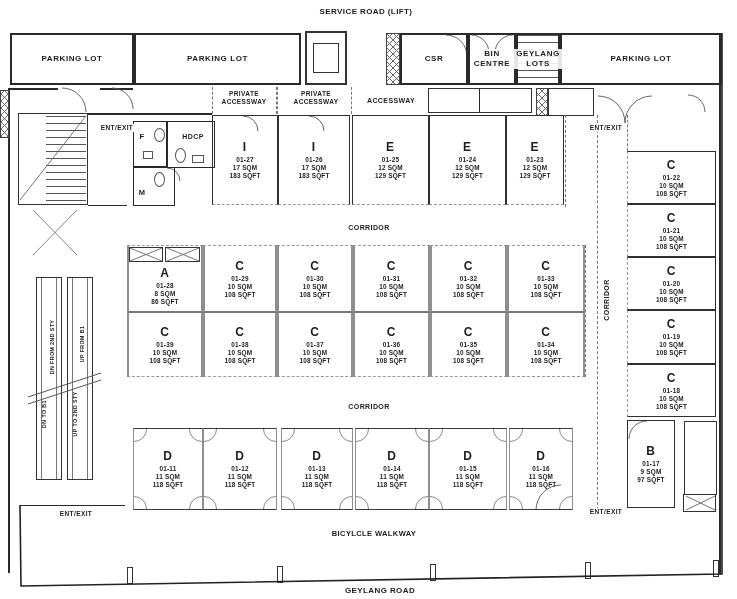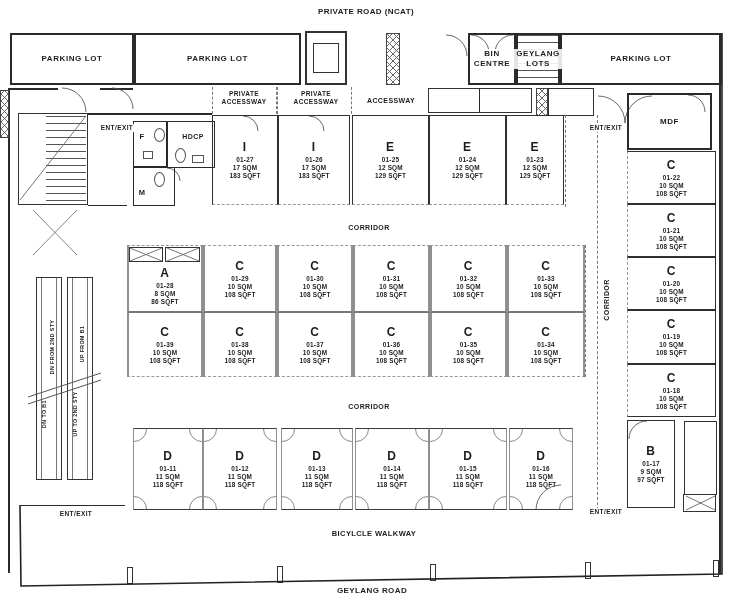--- a/index.html
+++ b/index.html
@@ -39,23 +39,23 @@
   .esc::before{content:'';position:absolute;left:4px;right:4px;top:0;bottom:0;border-left:1px solid #777;border-right:1px solid #777}
   .fix{position:absolute;border:1px solid #555;background:#fff}
   .pillar{position:absolute;width:6px;height:17px;border:1.3px solid #333;background:#fff}
   svg.overlay{position:absolute;left:0;top:0;pointer-events:none}
 </style>
 </head>
 <body>
 
 <div id="plan">
 
-  <div class="flabel" style="left:366px;top:12px;font-size:8px">PRIVATE ROAD (NCAT)</div>
+  <div class="flabel" style="left:366px;top:12px;font-size:8px">SERVICE ROAD (LIFT)</div>
   <div class="flabel" style="left:374px;top:533px;font-size:7.5px">BICYLCLE WALKWAY</div>
-  <div class="flabel" style="left:372px;top:591px;font-size:8px">GEYLANG ROAD</div>
+  <div class="flabel" style="left:380px;top:591px;font-size:8px">GEYLANG ROAD</div>
 
   <div class="wall" style="left:8px;top:88px;width:1.6px;height:485px"></div>
   <div class="wall" style="left:8px;top:88px;width:50px;height:1.6px"></div>
   <div class="wall" style="left:100px;top:88px;width:33px;height:1.6px"></div>
   <div class="wall" style="left:88px;top:113px;width:124px;height:2px"></div>
   <div class="wall" style="left:88px;top:205px;width:39px;height:1.4px"></div>
   <div class="wall" style="left:719px;top:33px;width:1.6px;height:541px"></div>
   <div class="wall" style="left:20px;top:505px;width:105px;height:1.4px"></div>
 
   <div class="box" style="left:18px;top:113px;width:70px;height:92px"></div>
@@ -122,30 +122,30 @@
   </svg>
 <div class="room" style="left: 10px; top: 33px; width: 124px; height: 52px;">
       <span class="room-label">PARKING LOT</span>
     </div>
     <div class="room" style="left: 134px; top: 33px; width: 167px; height: 52px;">
       <span class="room-label">PARKING LOT</span>
     </div>
     <div class="room" style="left: 560px; top: 33px; width: 162px; height: 52px;">
       <span class="room-label">PARKING LOT</span>
     </div>
+    <div class="room" style="left: 400px; top: 33px; width: 68px; height: 52px;">
+      <span class="room-label">CSR</span>
+    </div>
     <div class="room" style="left: 468px; top: 33px; width: 48px; height: 52px;">
       <span class="room-label">BIN
 CENTRE</span>
     </div>
     <div class="room steps-h" style="left: 516px; top: 33px; width: 44px; height: 52px;">
       <span class="room-label">GEYLANG
 LOTS</span>
-    </div>
-    <div class="room" style="left: 627px; top: 93px; width: 85px; height: 57px;">
-      <span class="room-label">MDF</span>
     </div>
     <div class="room thin" style="left: 133px; top: 121px; width: 34px; height: 46px;"></div>
     <div class="room thin" style="left: 133px; top: 167px; width: 42px; height: 39px;"></div>
     <div class="room thin" style="left: 167px; top: 121px; width: 48px; height: 47px;"></div>
     <div class="room dashsides" style="left: 212px; top: 87px; width: 65px; height: 27px;"></div>
     <div class="room dashsides" style="left: 277px; top: 87px; width: 75px; height: 27px;"></div>
     <div class="unit u-top" style="left: 212px; top: 115px; width: 66px; height: 90px;">
       <div class="ut">I</div>
       <div class="ud">01-27</div>
       <div class="ud">17 SQM</div>

